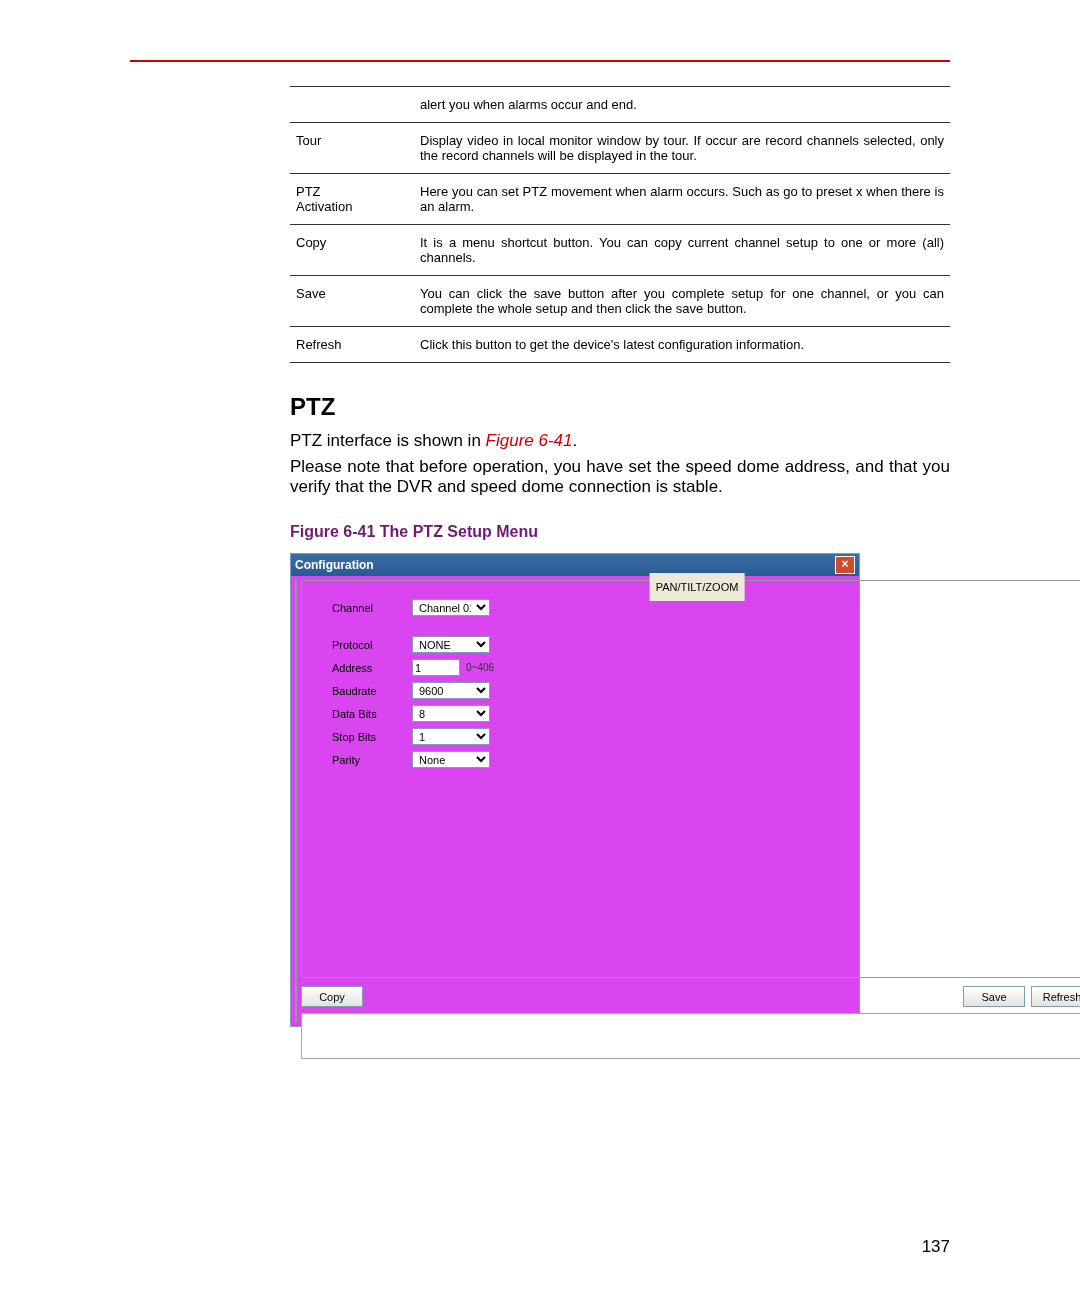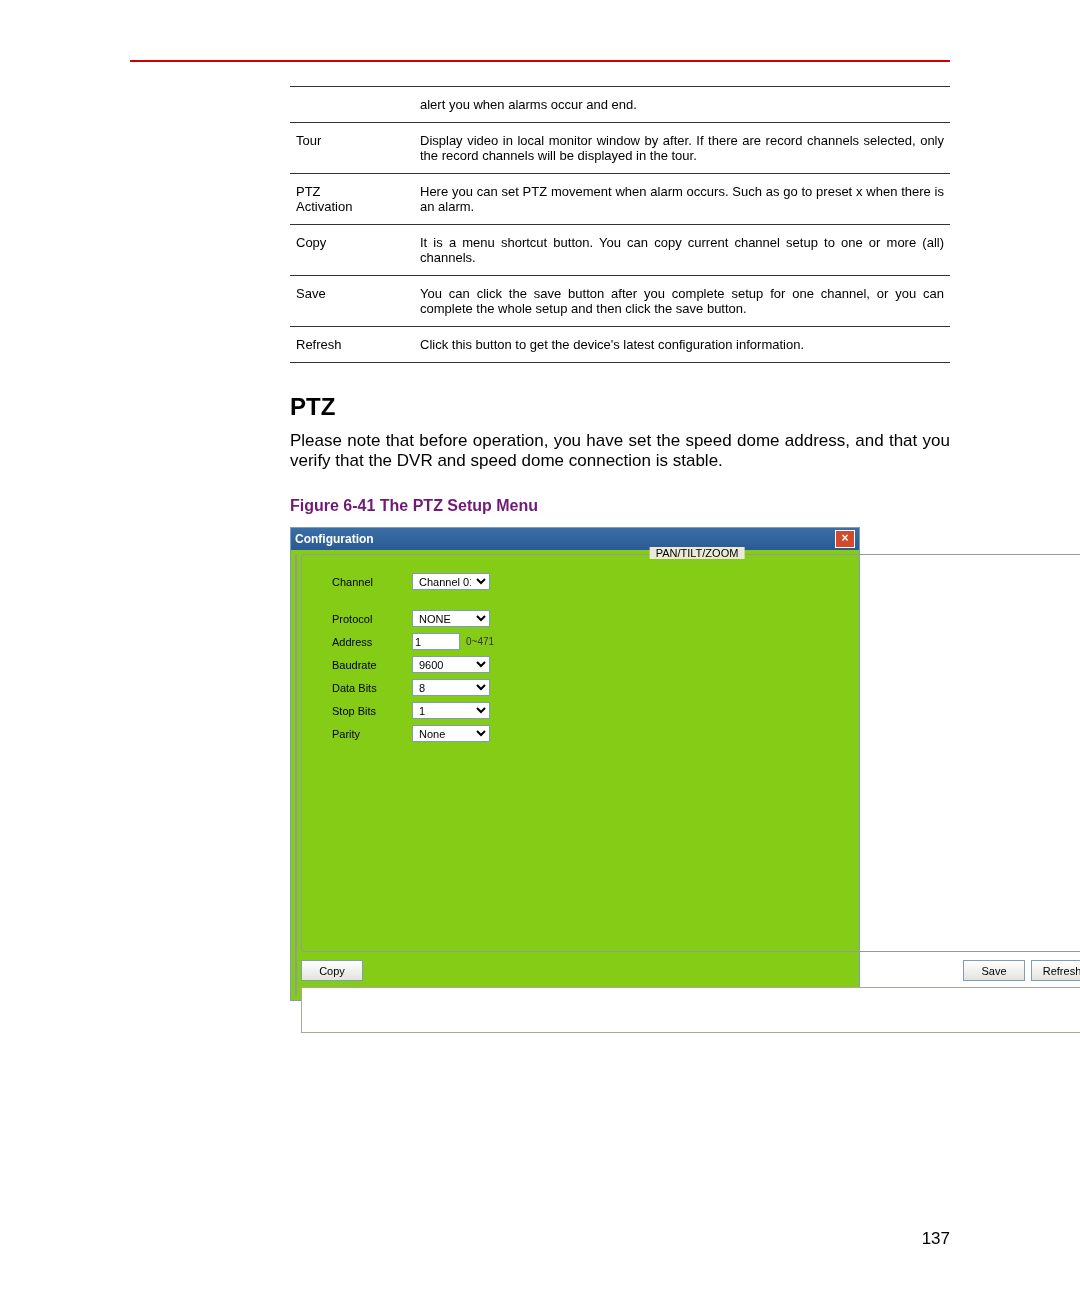--- a/index.html
+++ b/index.html
@@ -72,21 +72,21 @@
   .figure-caption {
     color: #701a75;
     font-weight: bold;
     font-size: 16px;
     margin: 26px 0 12px 0;
   }
   
   .config-window {
     width: 568px;
     border: 1px solid #7f9db9;
-    background: #84cc16;
+    background: #d946ef;
     font-family: Tahoma, Arial, sans-serif;
     font-size: 11px;
     margin-bottom: 20px;
   }
   .titlebar {
     background: linear-gradient(#3a6ea5, #2a5a95);
     color: #fff;
     display: flex;
     align-items: center;
     justify-content: space-between;
@@ -137,21 +137,21 @@
     border-radius: 3px;
     height: 368px;
     padding: 18px 10px 10px 30px;
   }
   .group-title {
     position: absolute;
     top: -8px;
     left: 50%;
     transform: translateX(-50%);
     background: #ece9d8;
-    padding: 0 6px;
+    padding: 8px 6px;
     font-size: 11px;
   }
   .form-row {
     display: flex;
     align-items: center;
     margin-bottom: 6px;
     font-size: 11px;
   }
   .form-row .flabel {
     width: 80px;
@@ -191,42 +191,42 @@
     padding: 0 10px;
   }
   .status-bar {
     border: 1px solid #aca899;
     background: #fff;
     height: 44px;
     margin-top: 6px;
   }
   .page-number {
     position: absolute;
-    bottom: 60px;
+    bottom: 52px;
     right: 130px;
     font-size: 17px;
   }
 </style>
 </head>
 <body>
 
 <div class="page">
   <hr class="red-rule">
 
   <div class="body-area">
 
     <table class="param-table">
       <tbody id="param-tbody">
           <tr>
             <td class="label"></td>
             <td class="desc">alert you when alarms occur and end.</td>
           </tr>
           <tr>
             <td class="label">Tour</td>
-            <td class="desc">Display video in local monitor window by after. If there are record channels selected, only the record channels will be displayed in the tour.</td>
+            <td class="desc">Display video in local monitor window by tour. If occur are record channels selected, only the record channels will be displayed in the tour.</td>
           </tr>
           <tr>
             <td class="label">PTZ
 Activation</td>
             <td class="desc">Here you can set PTZ movement when alarm occurs. Such as go to preset x when there is an alarm.</td>
           </tr>
           <tr>
             <td class="label">Copy</td>
             <td class="desc">It is a menu shortcut button. You can copy current channel setup to one or more (all) channels.</td>
           </tr>
@@ -236,20 +236,23 @@
           </tr>
           <tr>
             <td class="label">Refresh</td>
             <td class="desc">Click this button to get the device's latest configuration information.</td>
           </tr>
         </tbody>
     </table>
 
     <h2 class="section-heading">PTZ</h2>
 
+    <p class="intro">
+      <span>PTZ interface is shown in </span><span class="figref">Figure 6-41</span><span>.</span>
+    </p>
     <p class="intro">Please note that before operation, you have set the speed dome address, and that you verify that the DVR and speed dome connection is stable.</p>
 
     <div class="figure-caption">Figure 6-41 The PTZ Setup Menu</div>
 
     <div class="config-window">
       <div class="titlebar">
         <span>Configuration</span>
         <span class="close-btn">×</span>
       </div>
       <div class="config-body">
@@ -335,21 +338,21 @@
               <select><option>Channel 01</option></select>
             </div>
             <div style="height:14px"></div>
             <div class="form-row">
               <span class="flabel">Protocol</span>
               <select><option>NONE</option></select>
             </div>
             <div class="form-row">
               <span class="flabel">Address</span>
               <input type="text" style="width: 48px;" value="1">
-              <span class="hint">0~471</span>
+              <span class="hint">0~406</span>
             </div>
             <div class="form-row">
               <span class="flabel">Baudrate</span>
               <select><option>9600</option></select>
             </div>
             <div class="form-row">
               <span class="flabel">Data Bits</span>
               <select><option>8</option></select>
             </div>
             <div class="form-row">

